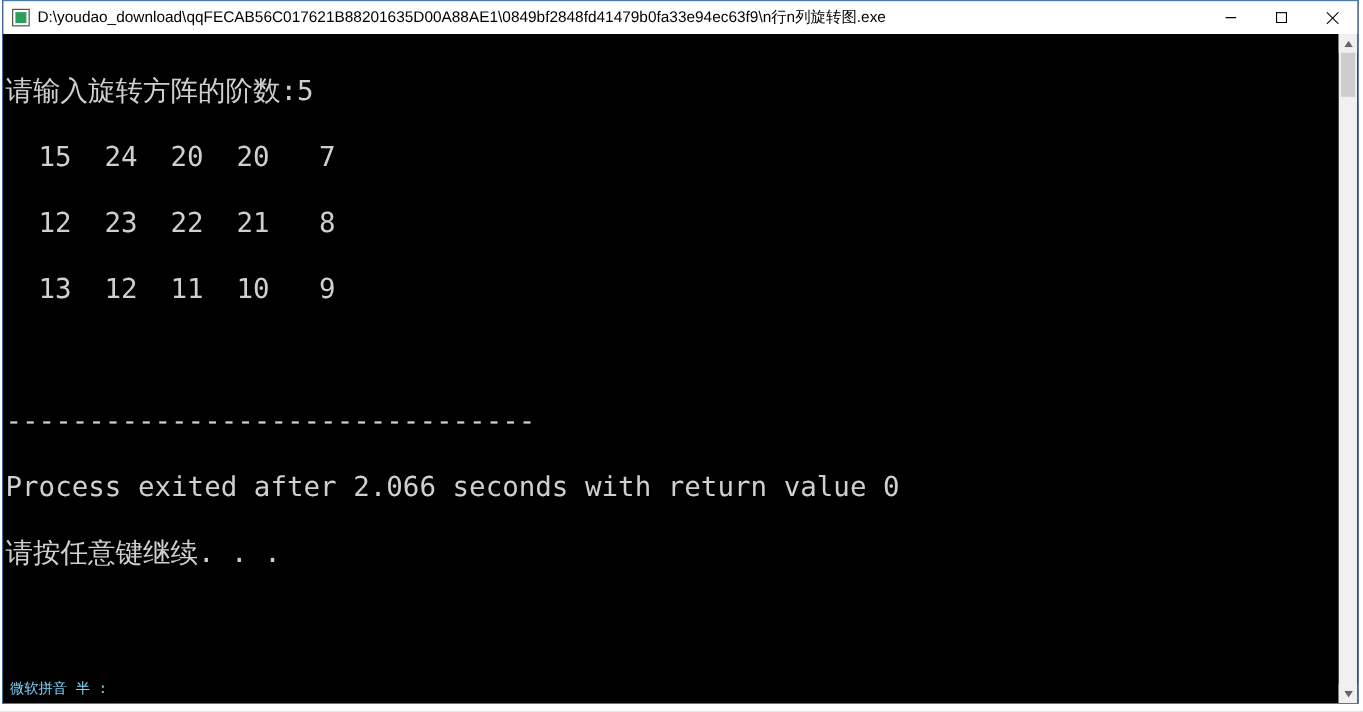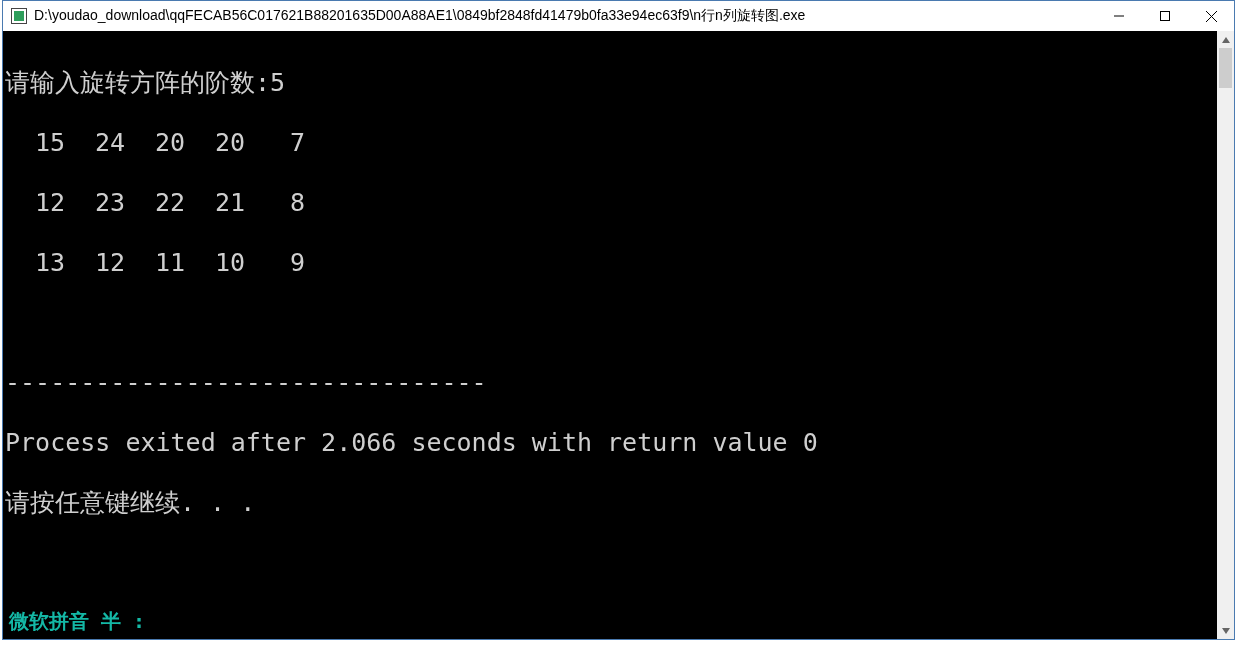--- a/index.html
+++ b/index.html
@@ -119,24 +119,23 @@
     left: 2px; right: 2px;
     top: 17px;
     height: 40px;
     background: #cdcdcd;
   }
   .ime-bar {
     position: absolute;
     left: 6px;
     bottom: 4px;
     font-family: "NSimSun","SimSun","Microsoft YaHei",monospace;
-    font-size: 20px;
-    color: #14b8a6;
+    font-size: 13px;
+    color: #7dd3fc;
     white-space: pre;
-    font-weight: bold;
   }
 </style>
 </head>
 <body>
 
 <div class="window">
   <div class="titlebar">
     <div class="app-icon"></div>
     <div class="title-text">D:\youdao_download\qqFECAB56C017621B88201635D00A88AE1\0849bf2848fd41479b0fa33e94ec63f9\n行n列旋转图.exe</div>
     <div class="win-controls">

